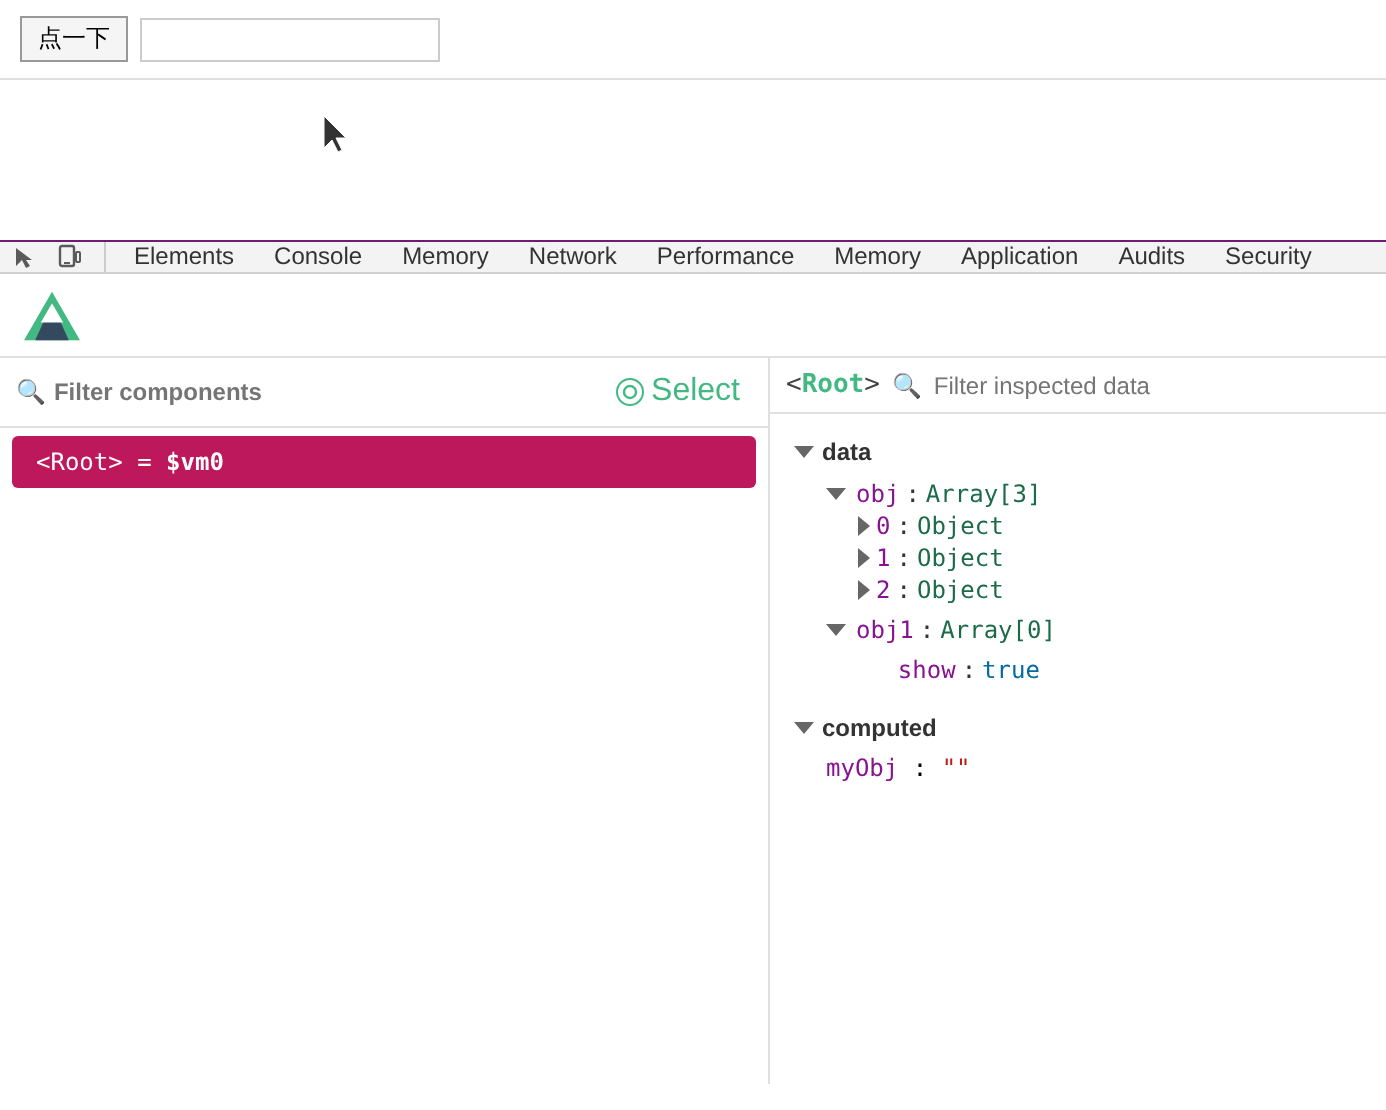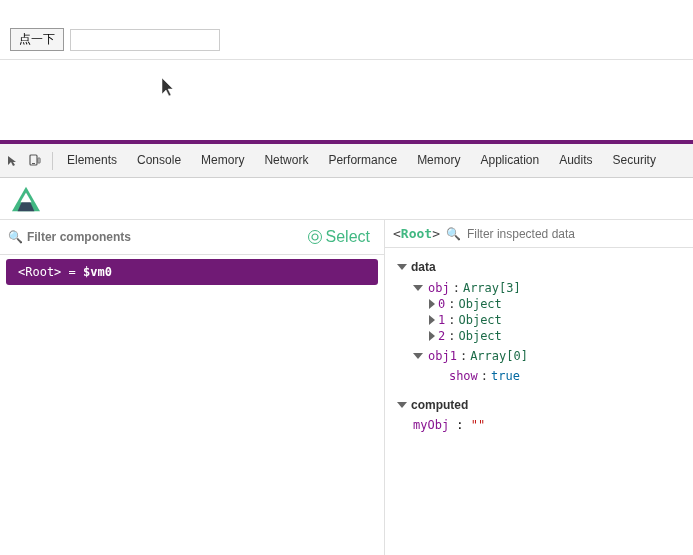--- a/index.html
+++ b/index.html
@@ -6,21 +6,20 @@
     body { font-family: -apple-system, BlinkMacSystemFont, 'Segoe UI', sans-serif; font-size: 12px; background: #fff; width: 693px; height: 555px; overflow: hidden; }
 
     
     .top-bar {
       padding: 8px 10px;
       display: flex;
       align-items: center;
       gap: 6px;
       height: 40px;
       border-bottom: 1px solid #e0e0e0;
-      margin-top: 20px;
     }
     .top-button {
       border: 1px solid #999;
       background: #f5f5f5;
       padding: 2px 8px;
       font-size: 12px;
       cursor: pointer;
     }
     .top-input {
       border: 1px solid #ccc;
@@ -42,23 +41,23 @@
       top: 18px;
       width: 14px;
       height: 20px;
     }
 
     
     .devtools-tabs {
       display: flex;
       align-items: center;
       background: #f3f3f3;
-      border-top: 4px solid #701a75;
+      border-top: 1px solid #701a75;
       border-bottom: 1px solid #d0d0d0;
-      height: 38px;
+      height: 17px;
       padding: 0 4px;
       overflow: hidden;
     }
     .devtools-icon {
       width: 18px;
       height: 18px;
       margin-right: 4px;
       display: flex;
       align-items: center;
       justify-content: center;
@@ -154,21 +153,21 @@
       border: 1.5px solid #42b883;
       border-radius: 50%;
       display: flex;
       align-items: center;
       justify-content: center;
     }
     .component-item {
       padding: 6px 12px;
       font-size: 12px;
       font-family: monospace;
-      background: #701a75;
+      background: #be185d;
       color: #fff;
       margin: 4px 6px;
       border-radius: 3px;
     }
     .component-item .tag { color: #fff; }
     .component-item .var { color: #fff; font-weight: bold; }
 
     
     .right-panel {
       flex: 1;

